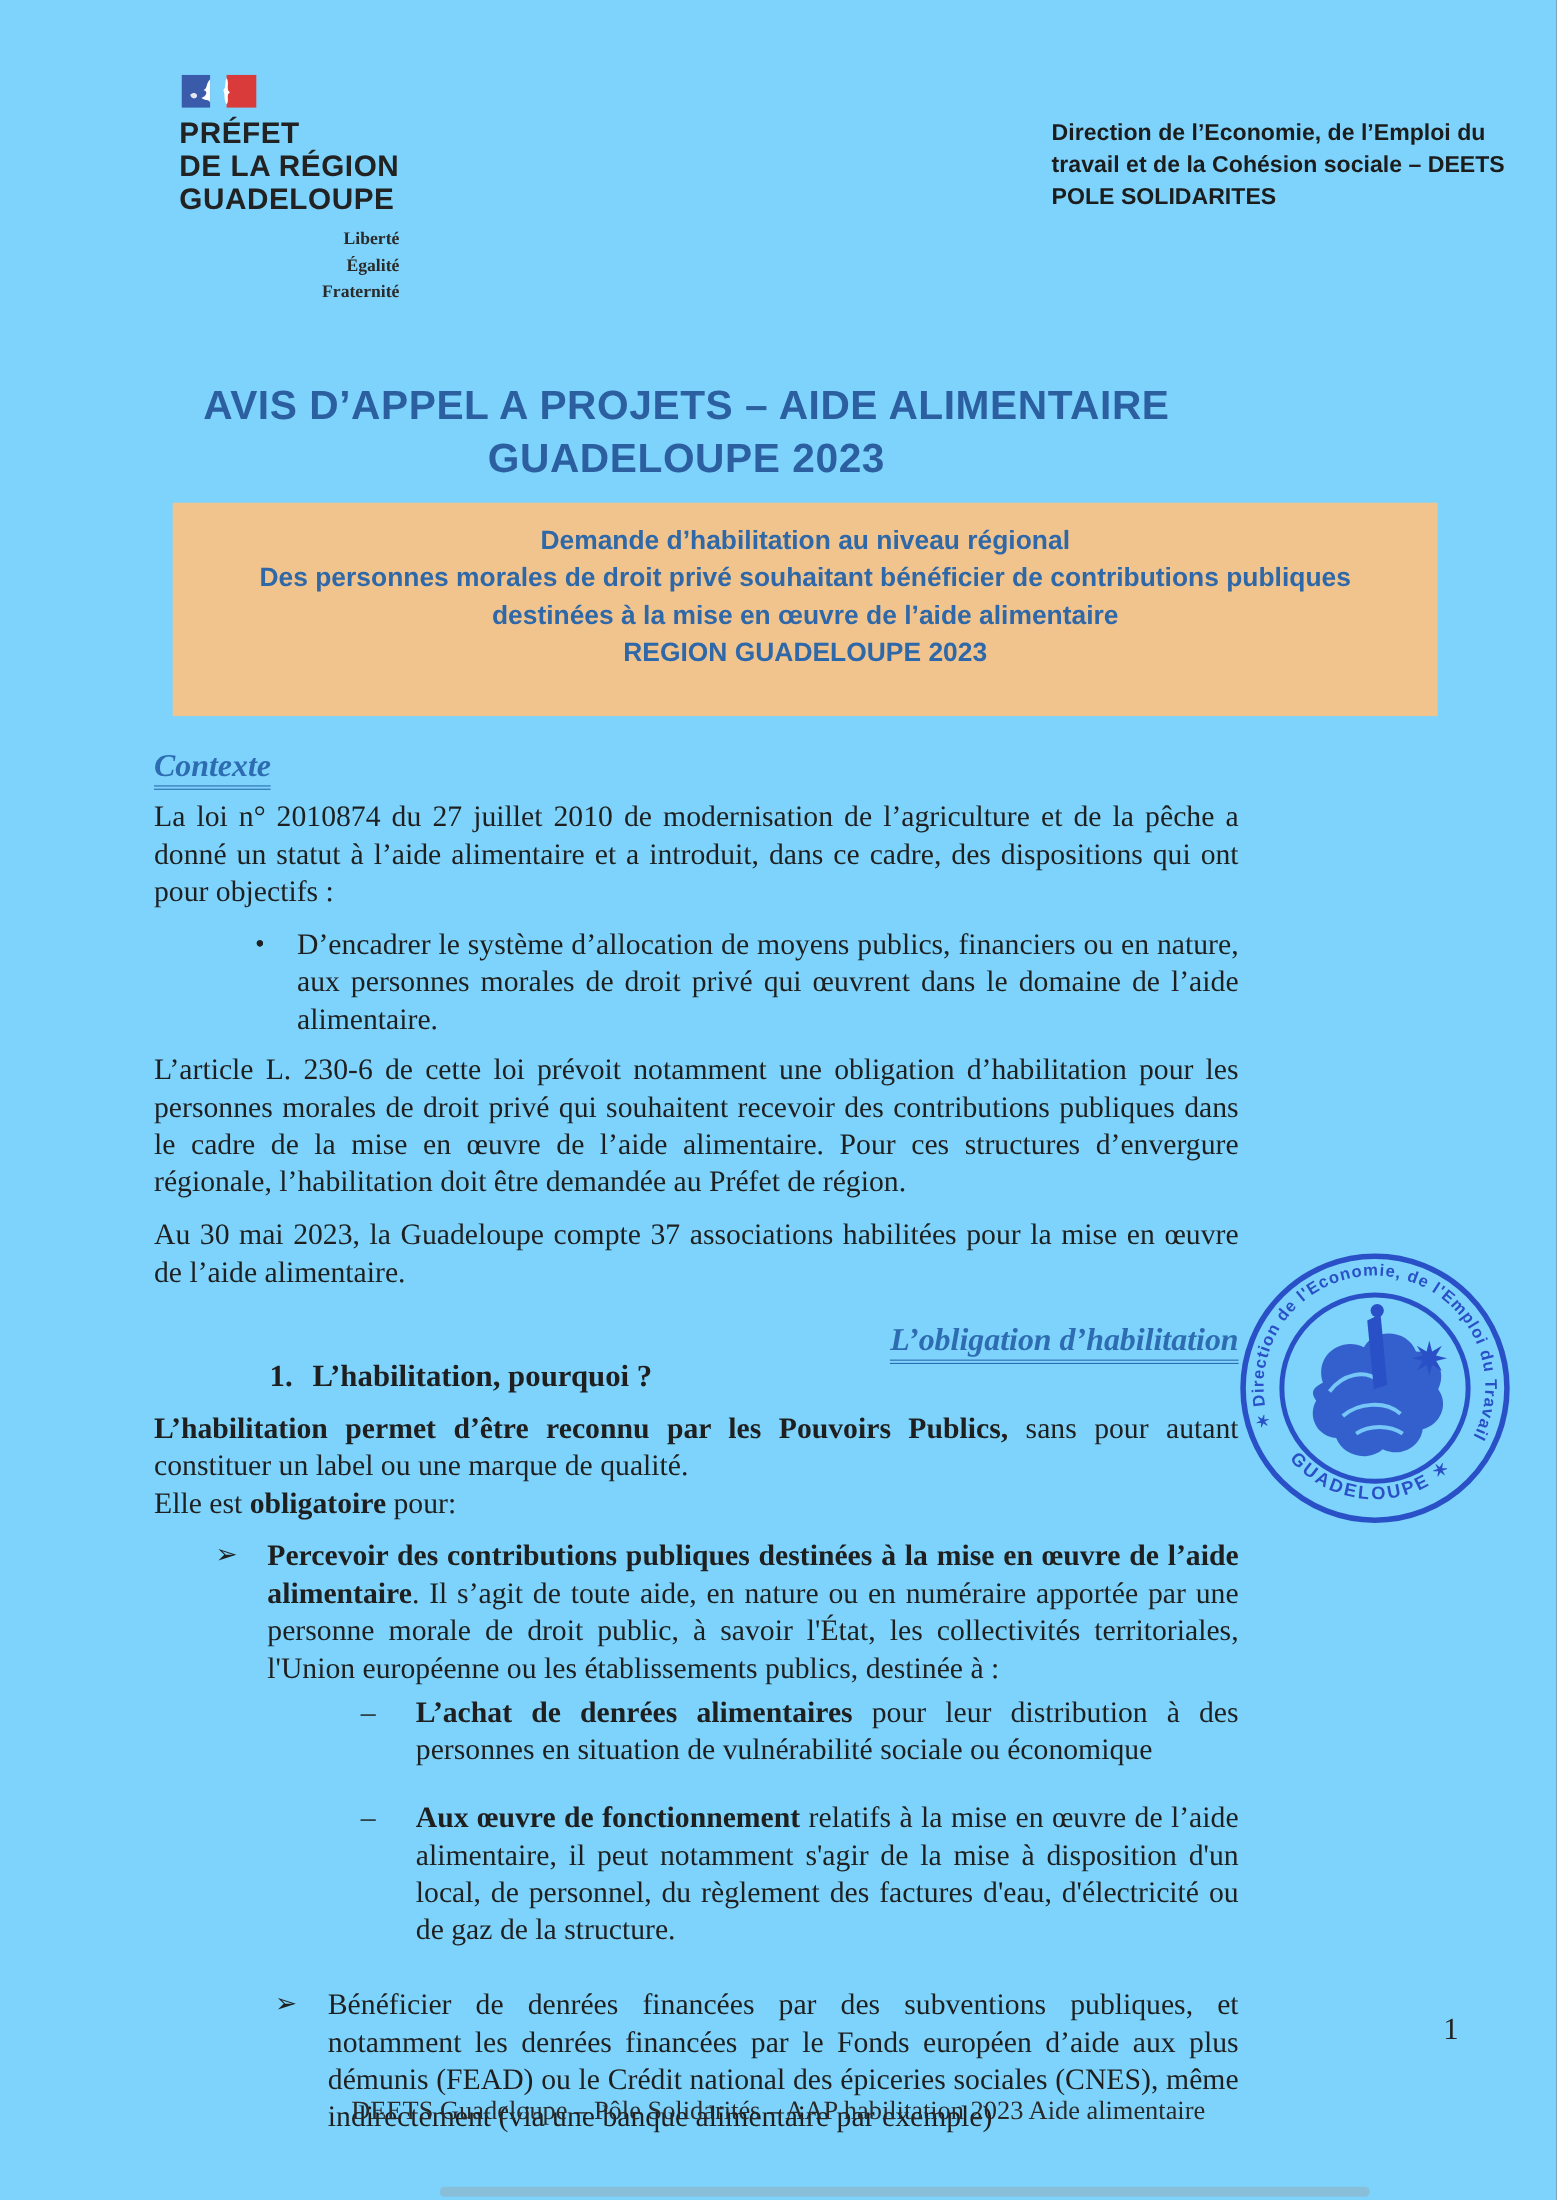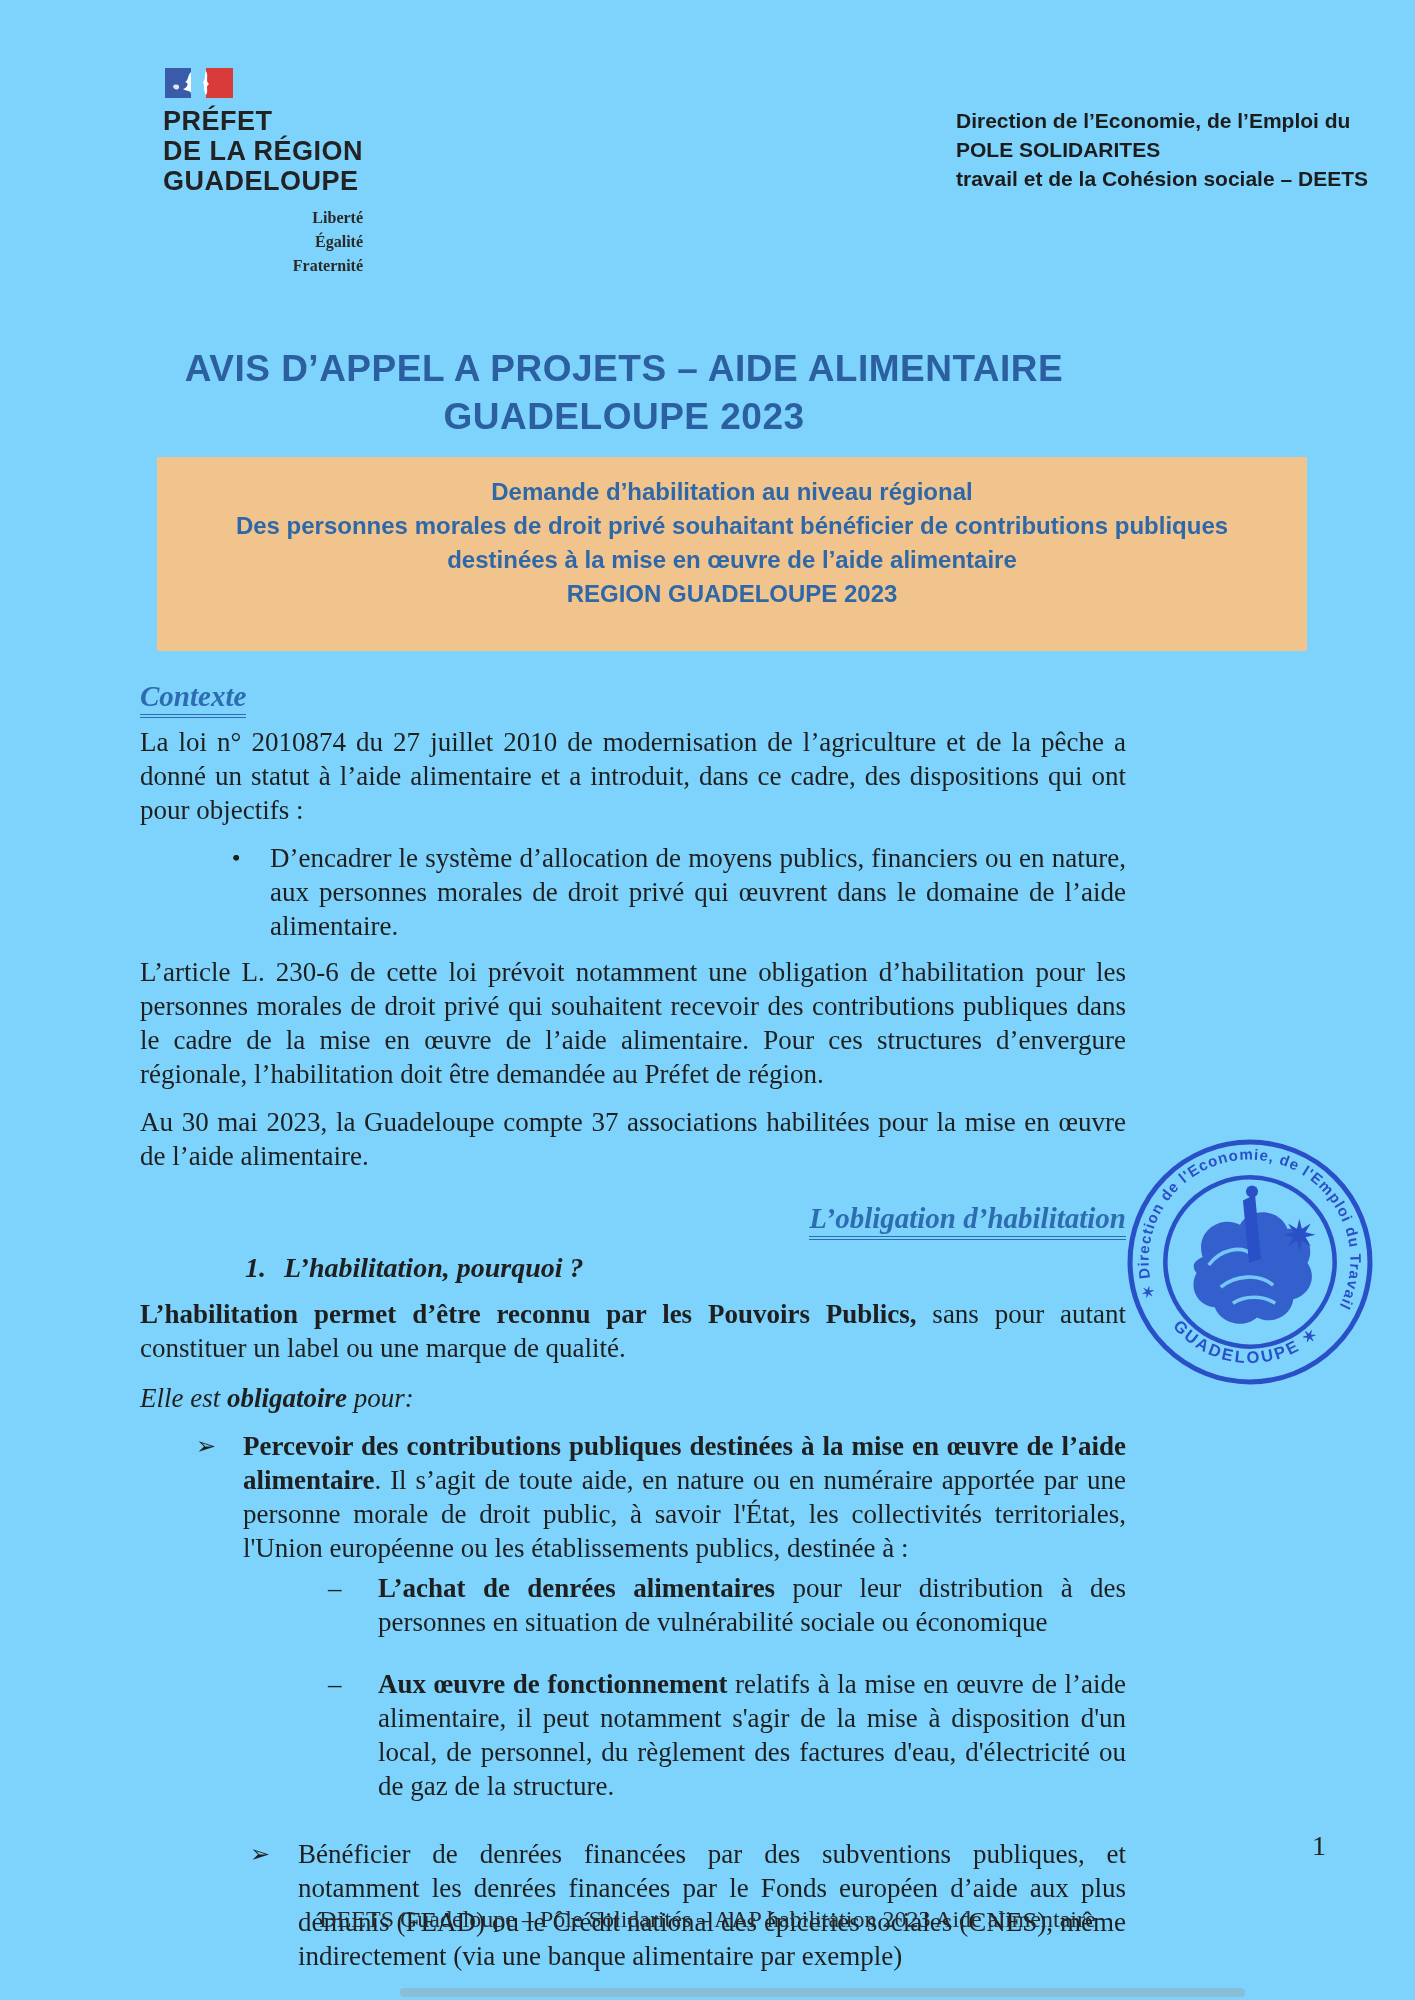--- a/index.html
+++ b/index.html
@@ -53,21 +53,21 @@
   h2.sec{
     margin:28px 122px 0 140px;
     font-size:29px;line-height:34px;
     font-style:italic;font-weight:bold;color:#2d6cb0;
   }
   h2.sec span{border-bottom:4px double #2d6cb0;padding-bottom:2px;}
   .para{
     font-size:27px;line-height:34px;
     text-align:justify;
   }
-  .mt12{margin-top:12px;} .mt14{margin-top:14px;} .mt16{margin-top:16px;font-style:italic;} .mt28{margin-top:28px;} .mt34{margin-top:34px;text-align:right;}
+  .mt12{margin-top:12px;} .mt14{margin-top:14px;} .mt16{} .mt28{margin-top:28px;} .mt34{margin-top:34px;text-align:right;}
   .mt6{margin-top:6px;}
   .subhead{
     font-size:28px;line-height:34px;font-weight:bold;
     padding-left:105px;
   }
   .subhead .num{margin-right:18px;}
   .li{position:relative;font-size:27px;line-height:34px;text-align:justify;box-sizing:border-box;}
   .li .mk{position:absolute;top:0;}
   .dot{padding-left:130px;}   .dot .mk{left:92px;font-size:24px;}
   .arrow1{padding-left:103px;}.arrow1 .mk{left:56px;font-size:24px;}
@@ -112,22 +112,22 @@
     </div>
     <div class="motto">
       <div>Liberté</div>
       <div>Égalité</div>
       <div>Fraternité</div>
     </div>
   </div>
 
   <div class="hdr-right">
     <div>Direction de l’Economie, de l’Emploi du</div>
+    <div>travail et de la Cohésion sociale – DEETS</div>
     <div>POLE SOLIDARITES</div>
-    <div>travail et de la Cohésion sociale – DEETS</div>
   </div>
 
   <div class="flow">
 
     <h1 class="title">
       <span>AVIS D’APPEL A PROJETS – AIDE ALIMENTAIRE</span><br>
       <span>GUADELOUPE 2023</span>
     </h1>
 
     <div class="banner">

